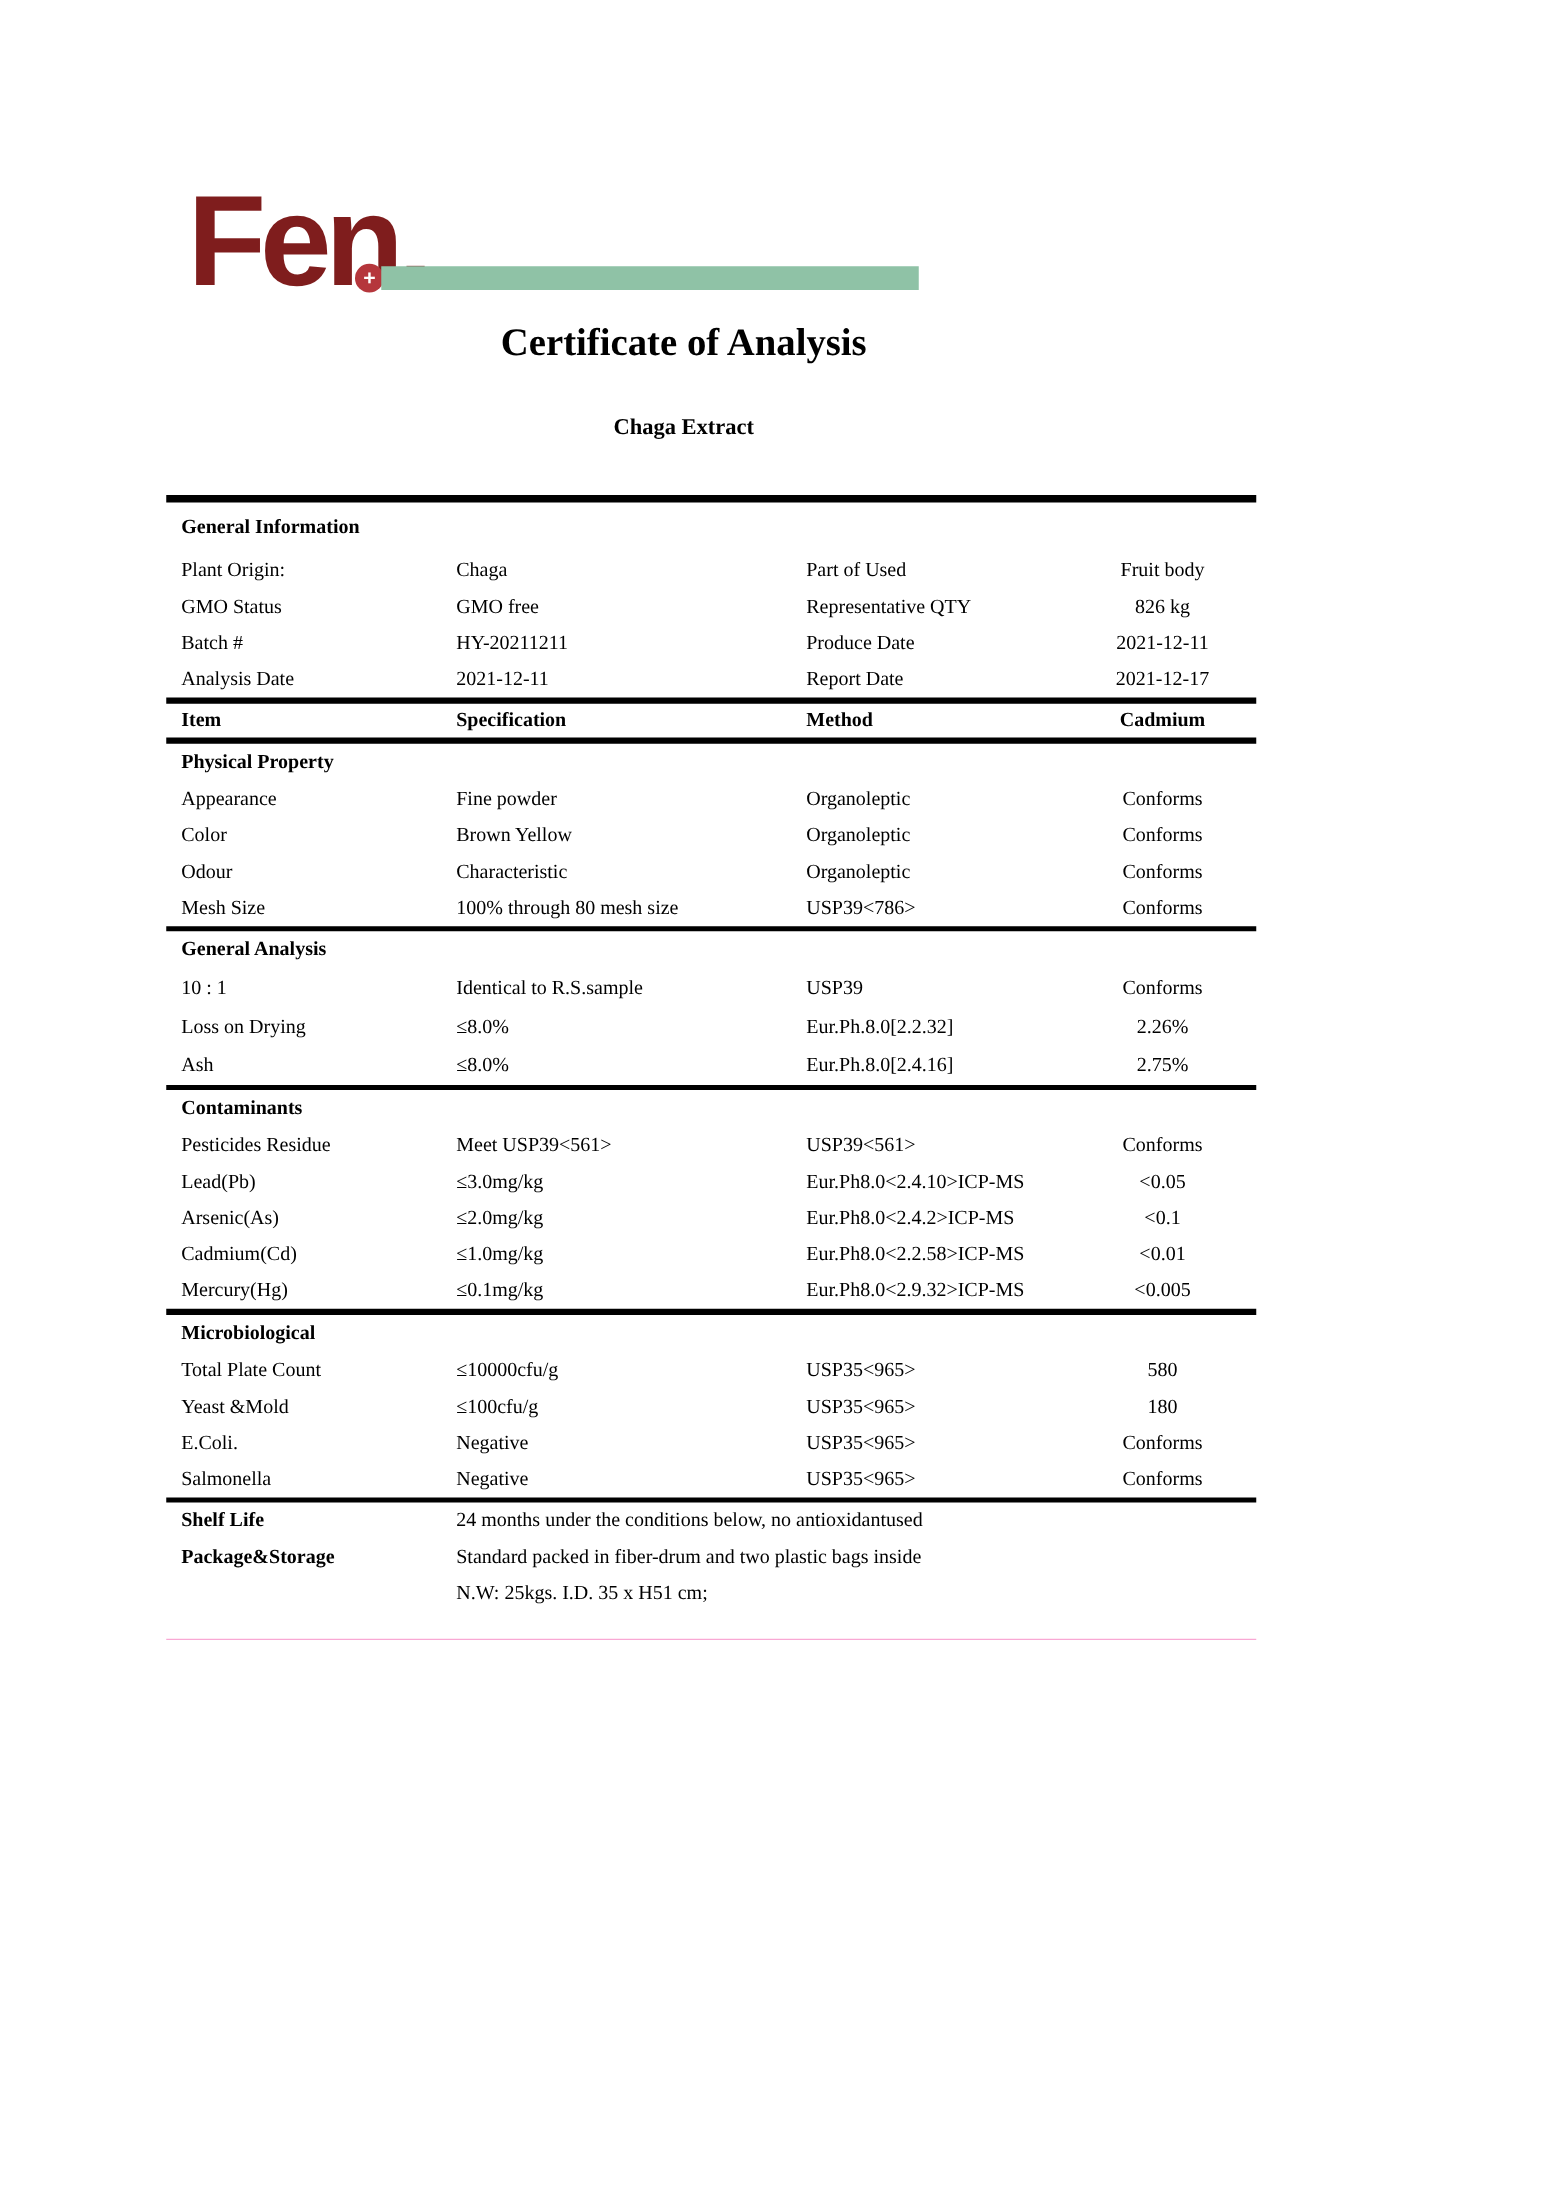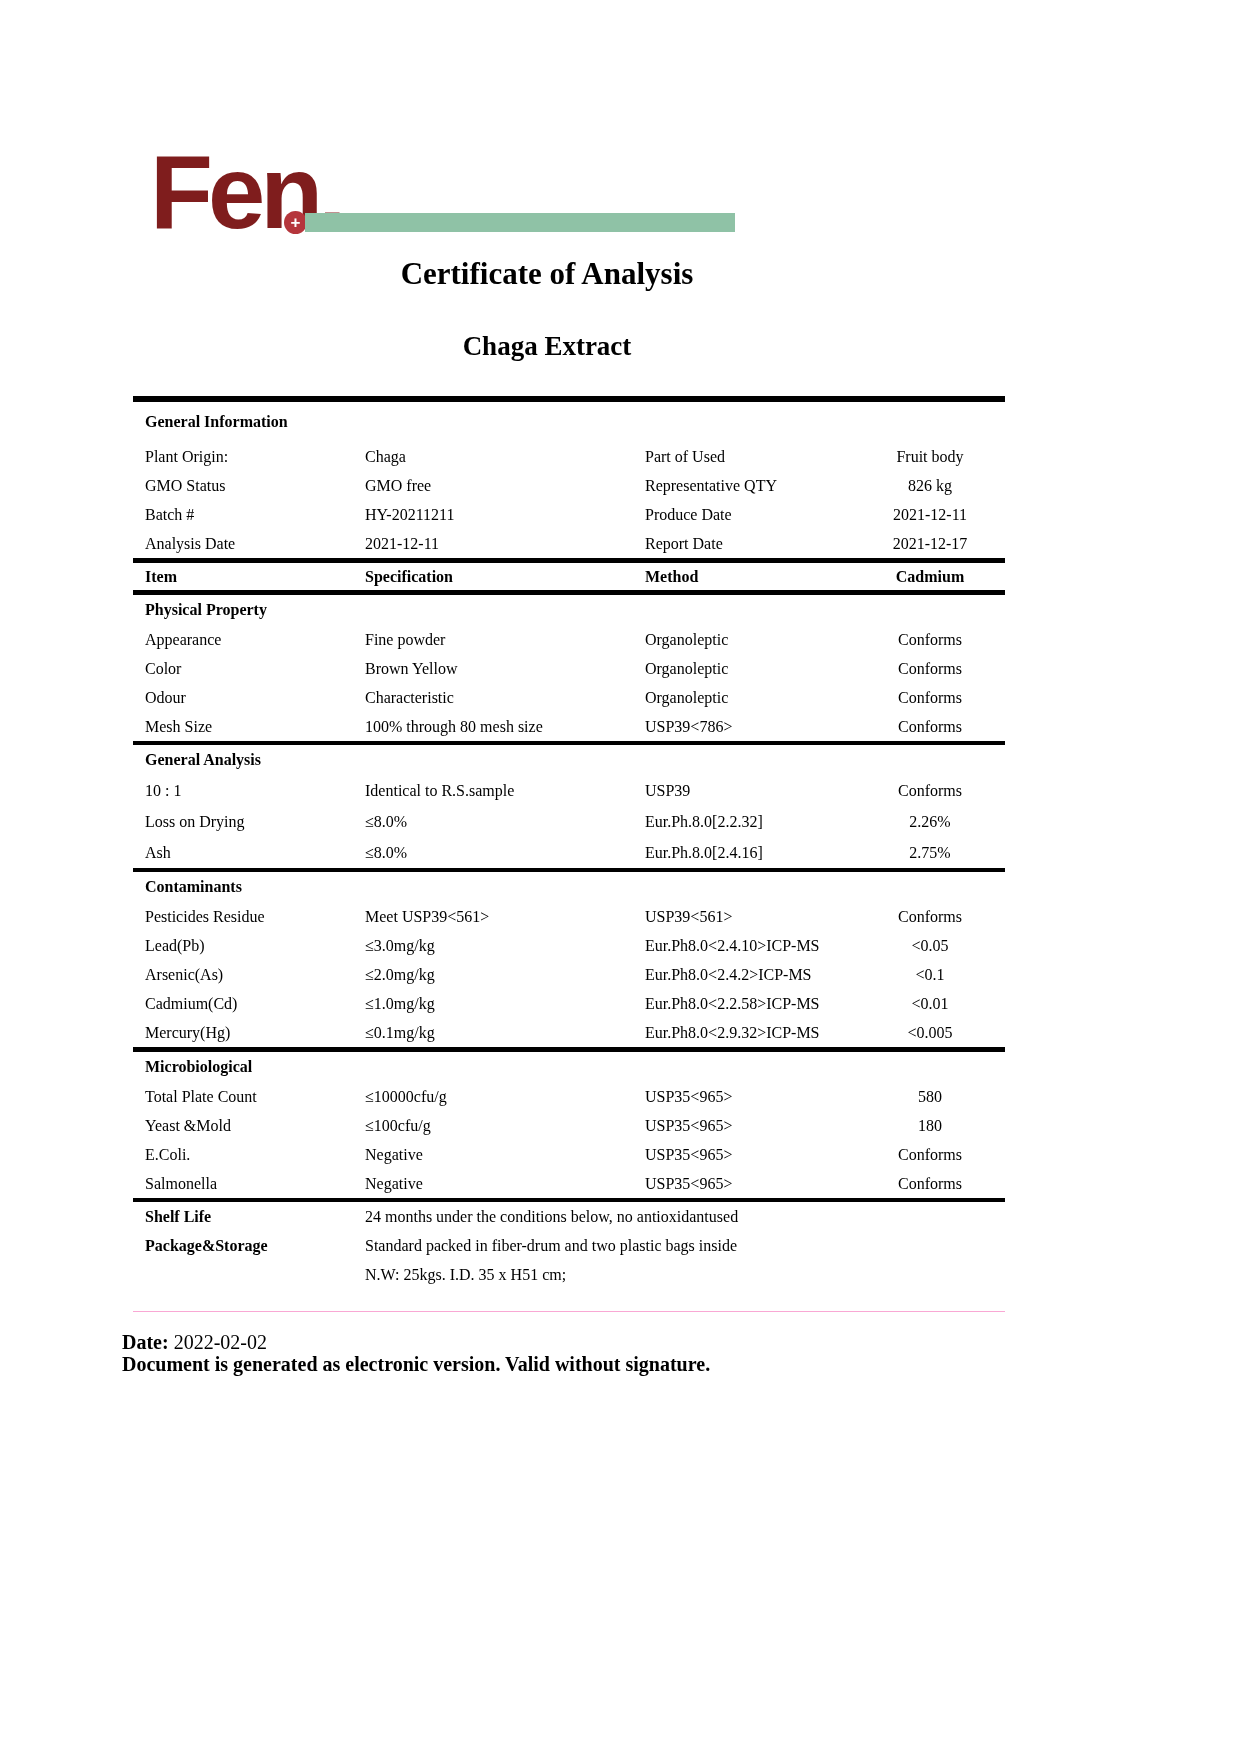--- a/index.html
+++ b/index.html
@@ -31,21 +31,21 @@
     position:absolute;left:305px;top:213px;
     width:430px;height:19px;background:#8fc2a6;
   }
   
   .doc-title{
     position:absolute;top:256px;left:0;width:1094px;
     text-align:center;font-size:31px;font-weight:bold;margin:0;
   }
   .doc-subtitle{
     position:absolute;top:331px;left:0;width:1094px;
-    text-align:center;font-size:27px;font-weight:bold;margin:0;
+    text-align:center;font-size:18px;font-weight:bold;margin:0;
   }
   
   .doc-table{
     position:absolute;top:396px;left:133px;width:872px;
     border-top:6px solid #000;
     font-size:16px;
   }
   .trow{
     display:grid;
     grid-template-columns:220px 280px 210px 150px;
@@ -252,21 +252,14 @@
           <span class="lbl">Package&amp;Storage</span>
           <span class="val">Standard packed in fiber-drum and two plastic bags inside</span>
         </div>
         <div class="storage-row">
           <span class="lbl"></span>
           <span class="val">N.W: 25kgs. I.D. 35 x H51 cm;</span>
         </div>
       </div>
   </div>
 
-  <div class="footer">
-    <div>
-      <span class="b">Date:</span>
-      <span>2022-02-02</span>
-    </div>
-    <div class="b">Document is generated as electronic version. Valid without signature.</div>
-  </div>
 
 </div>
 
 </body></html>

